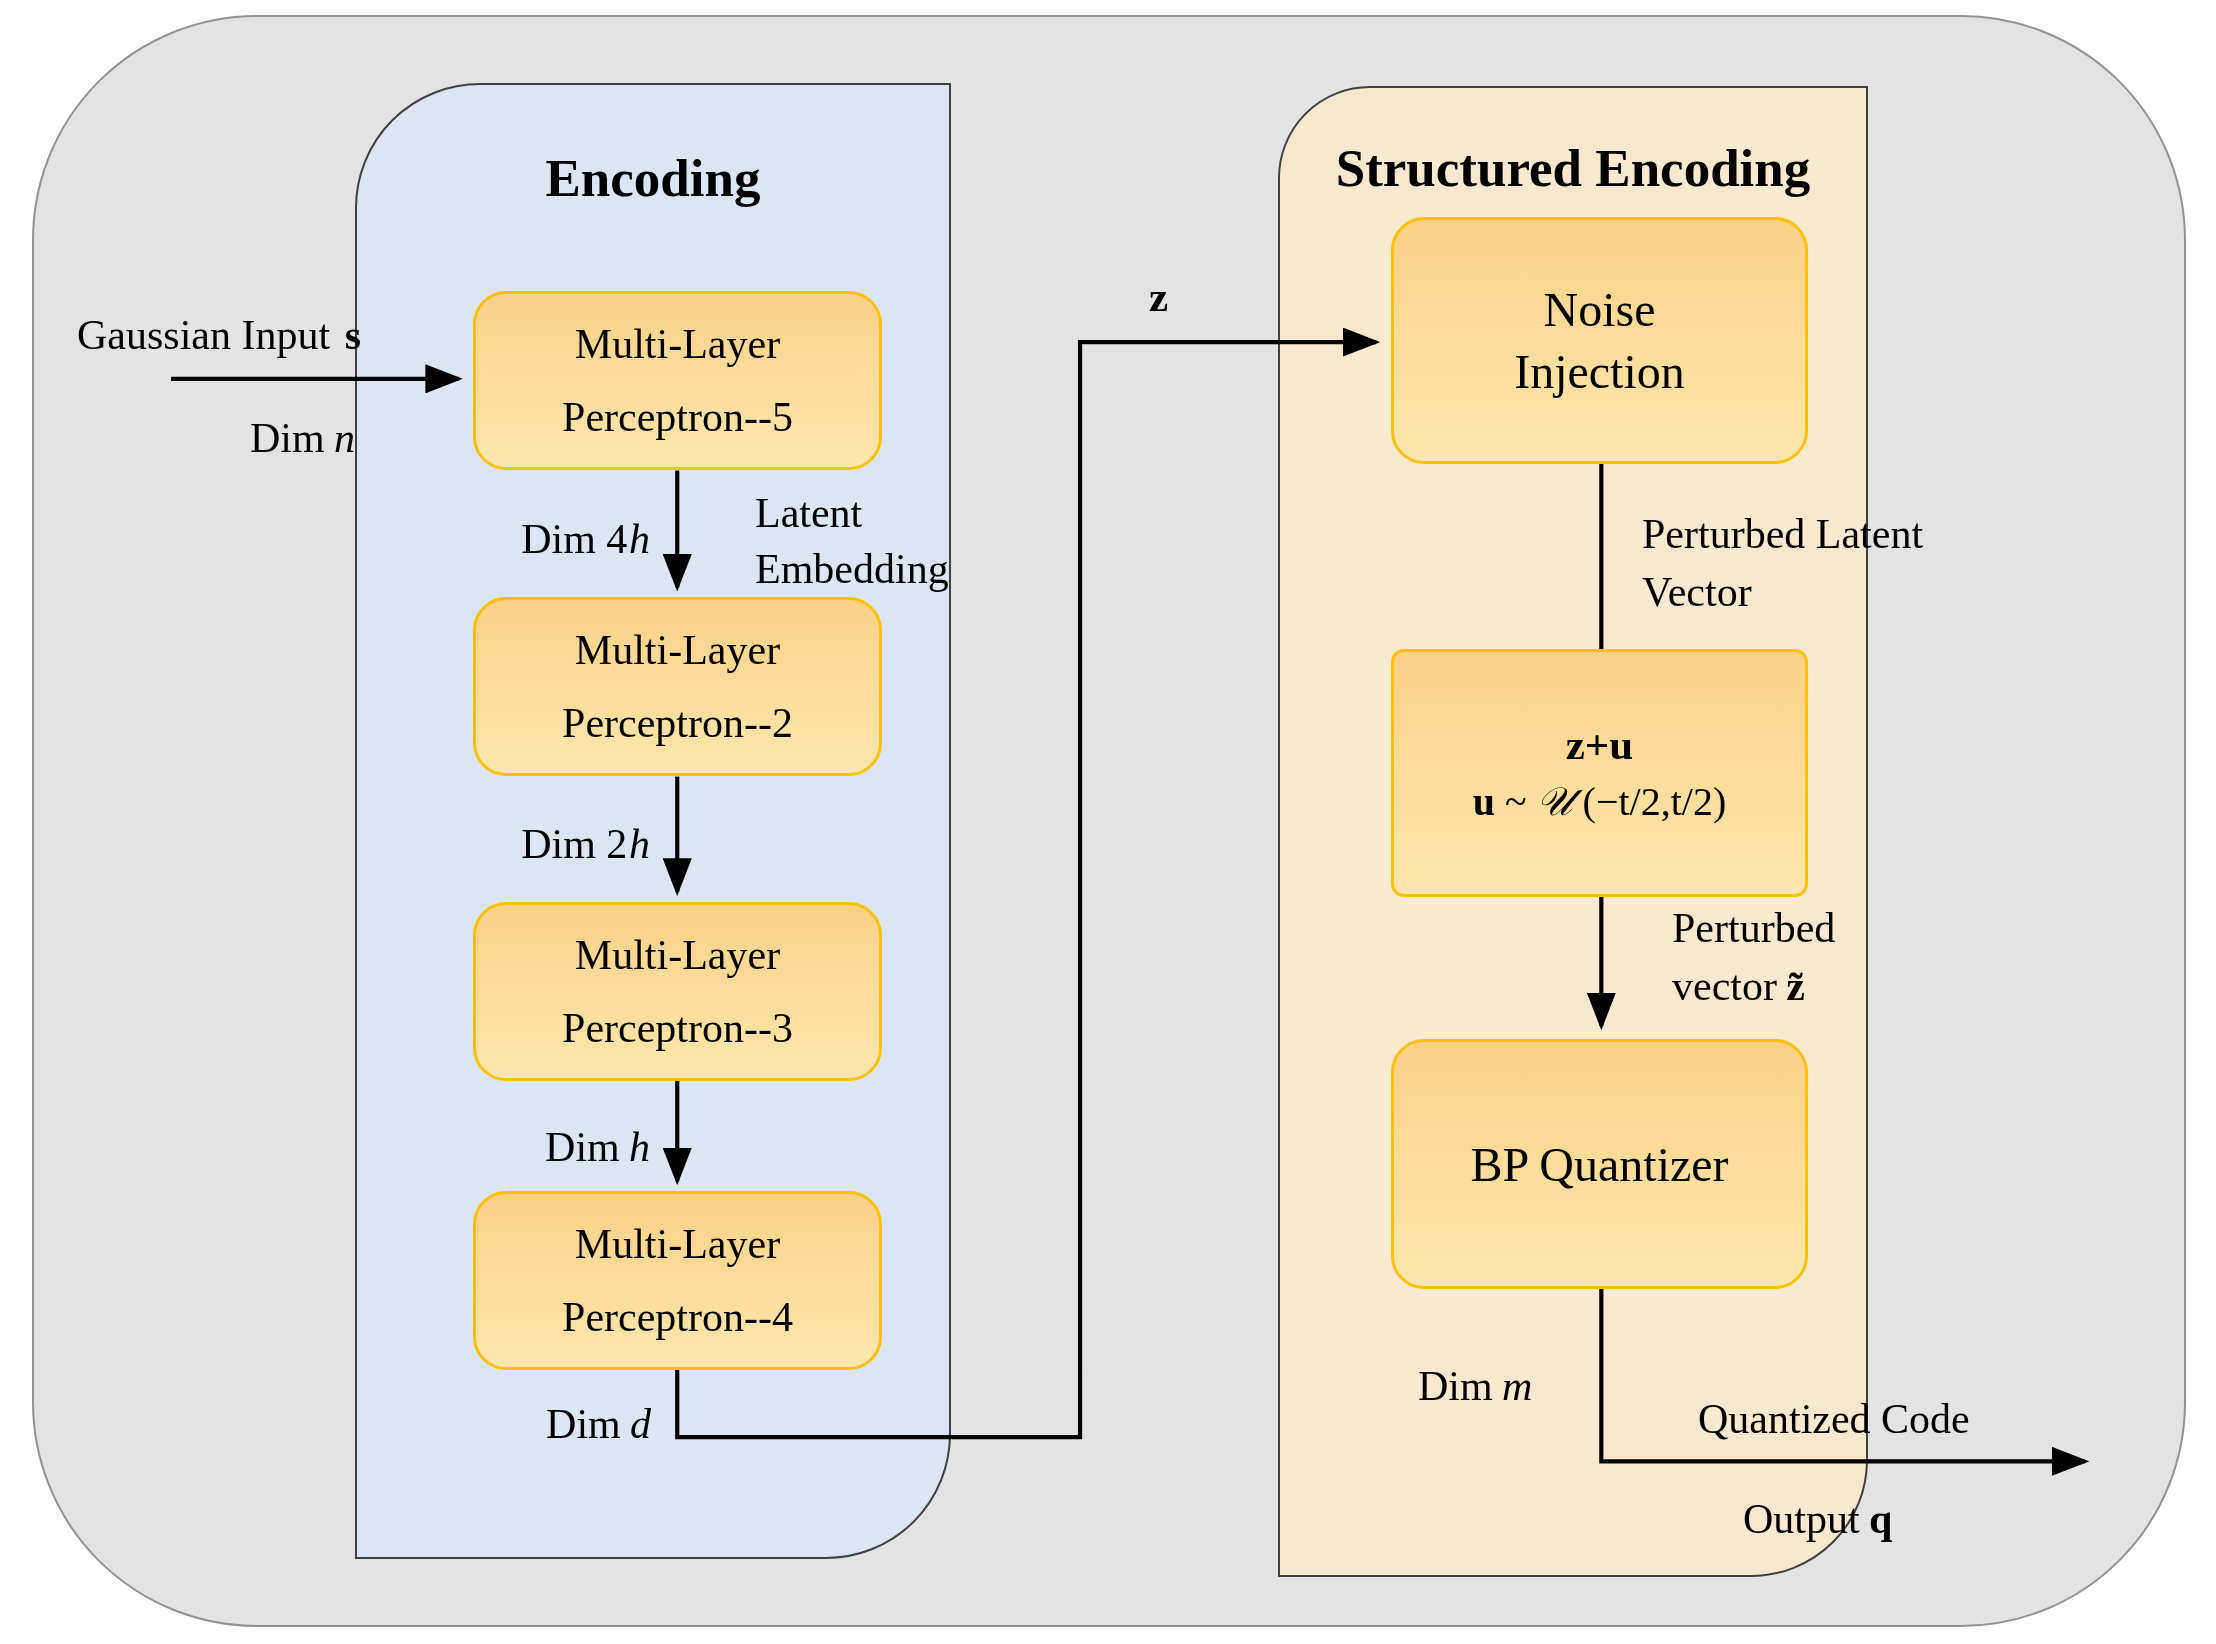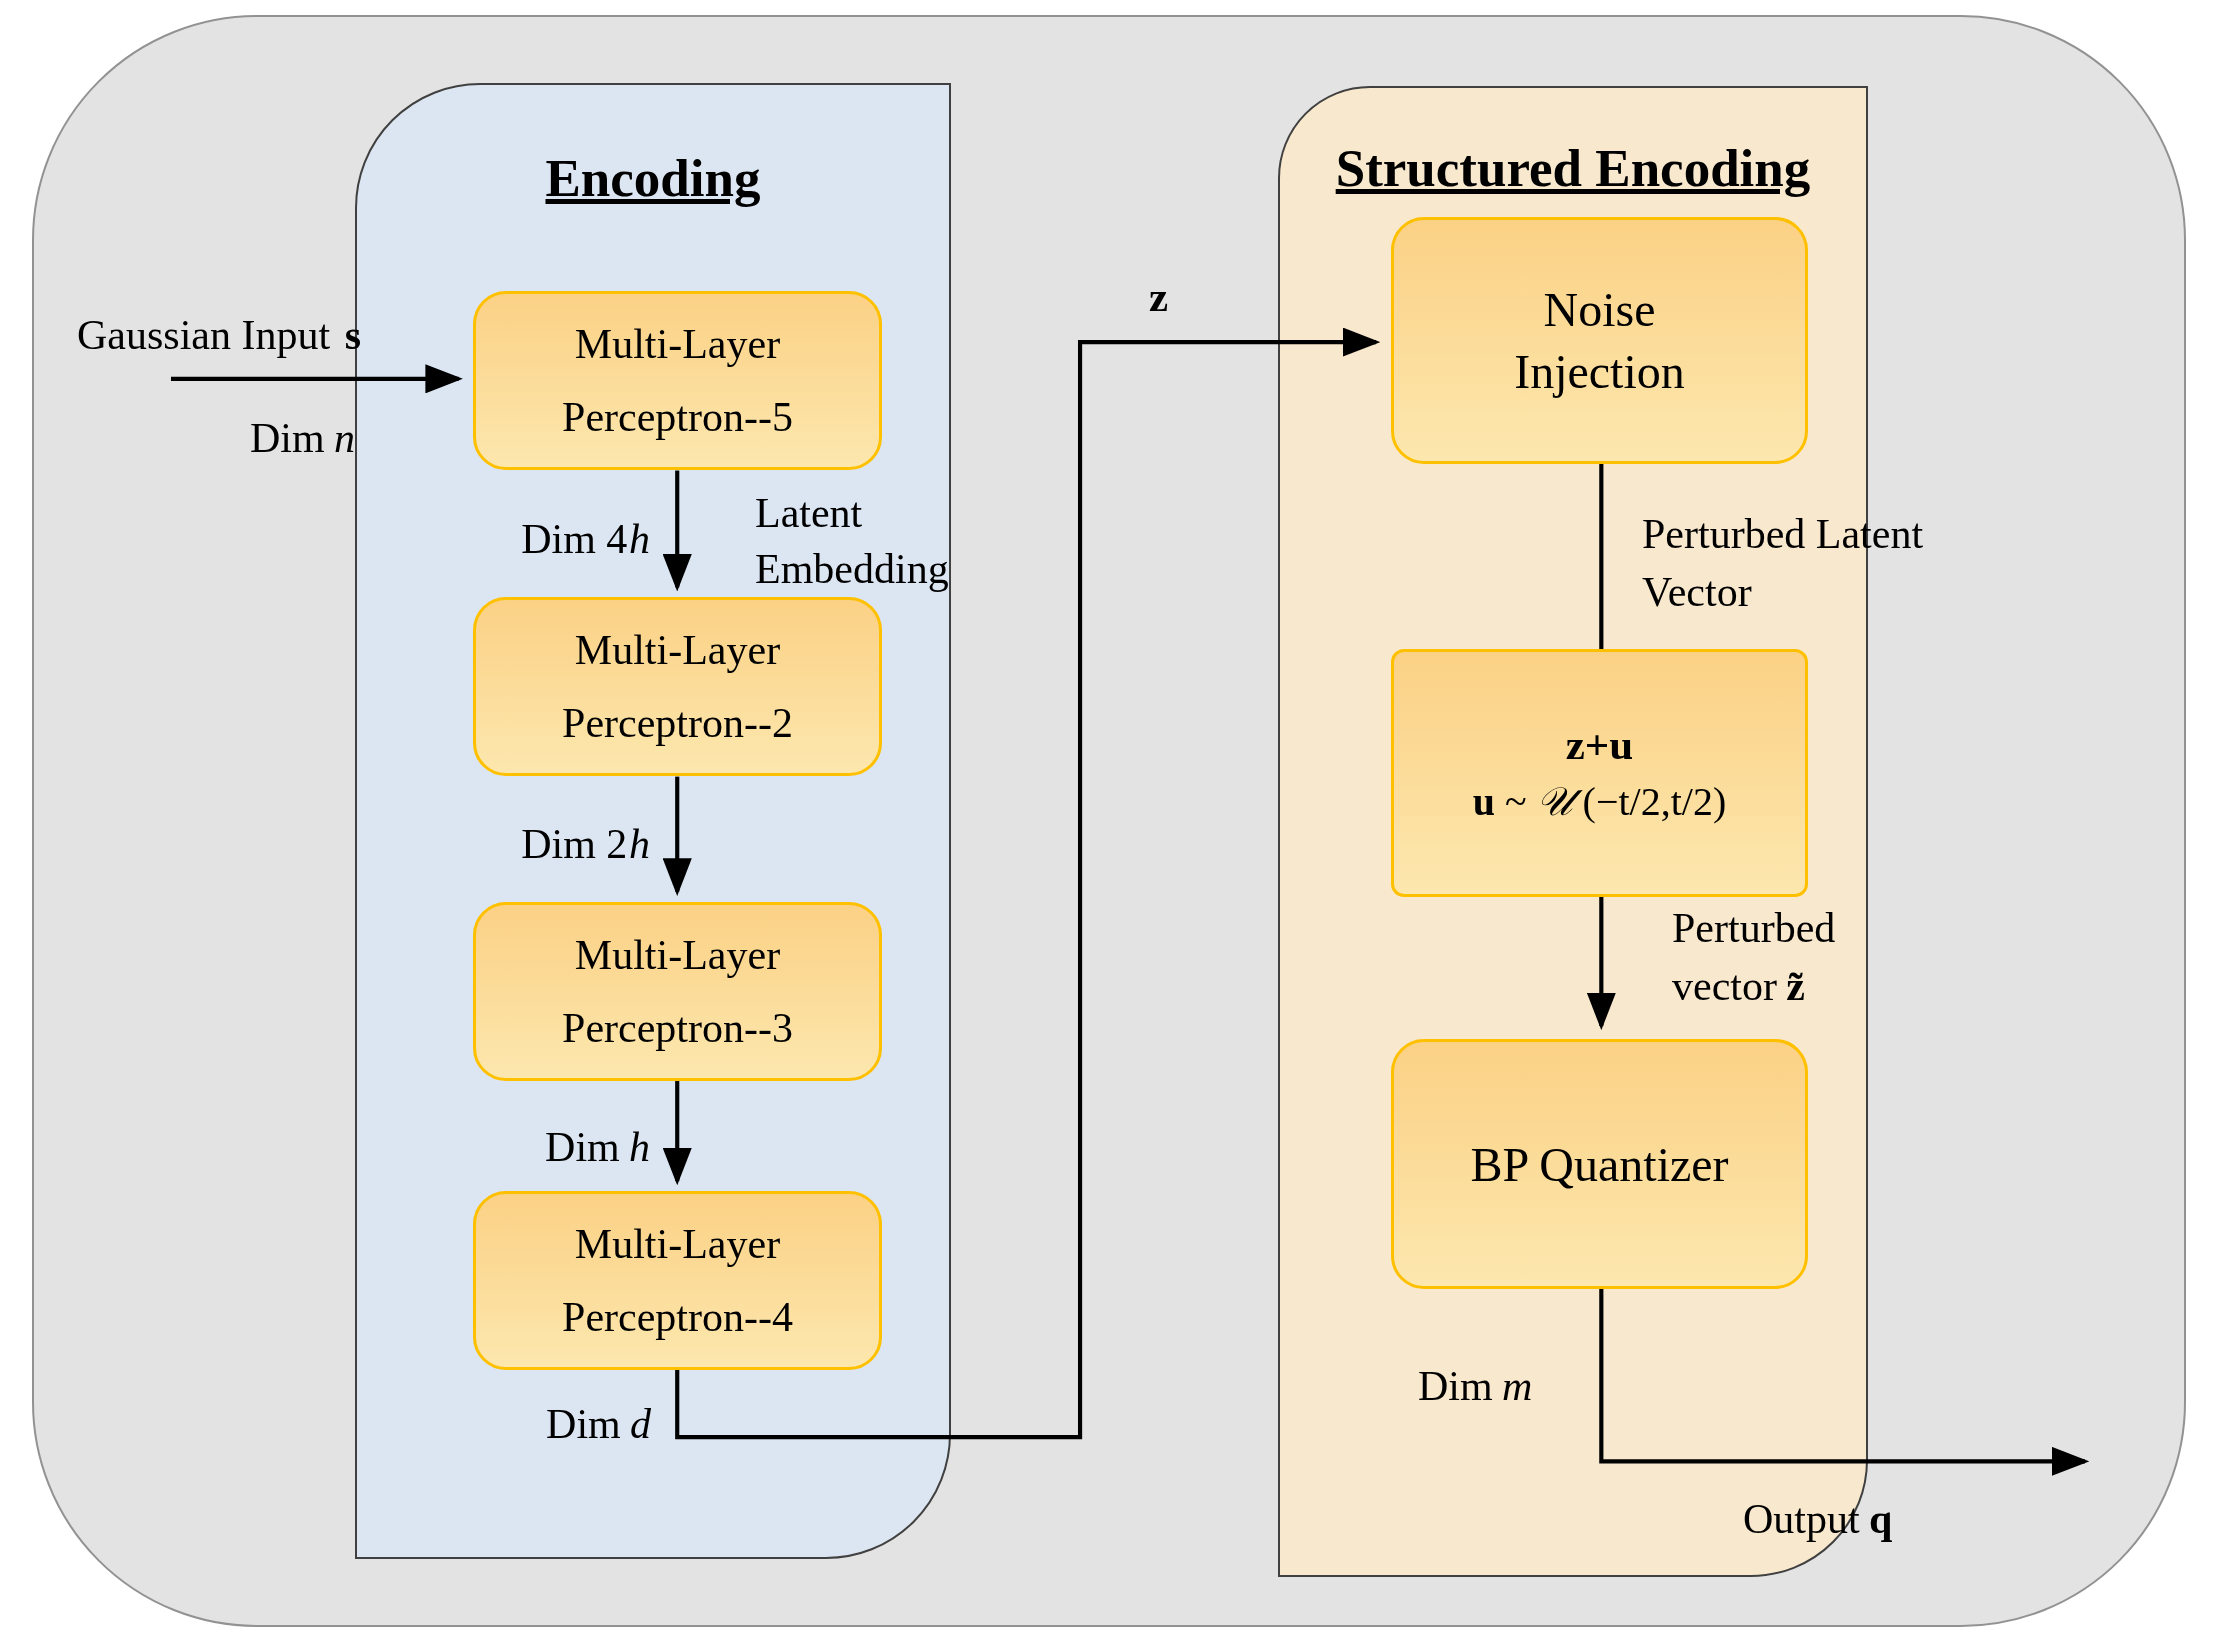--- a/index.html
+++ b/index.html
@@ -6,21 +6,21 @@
   #canvas{position:relative;width:2216px;height:1645px;background:#ffffff;overflow:hidden;
           font-family:"Liberation Serif","DejaVu Serif",serif;color:#000;}
   .abs{position:absolute;}
   .outer-frame{left:32px;top:15px;width:2154px;height:1612px;background:#e3e3e3;
                border:2.5px solid #929292;border-radius:225px;box-sizing:border-box;}
   .panel{box-sizing:border-box;border:2.5px solid #404040;}
   .panel-encoding{left:355px;top:83px;width:596px;height:1476px;background:#dce6f3;
                   border-radius:125px 0 125px 0;}
   .panel-structured{left:1278px;top:86px;width:590px;height:1491px;background:#f8e8cd;
                     border-radius:92px 0 117px 0;}
-  .panel-title{font-weight:bold;font-size:53px;text-align:center;white-space:nowrap;text-decoration:underline;}
+  .panel-title{font-weight:bold;font-size:53px;text-align:center;white-space:nowrap;}
   #svg-connectors{left:0;top:0;width:2216px;height:1645px;}
   .node{box-sizing:border-box;border:3.3px solid #ffc000;border-radius:33px;
         background:linear-gradient(180deg,#fbd185 0%,#fce7ae 100%);
         display:flex;flex-direction:column;align-items:center;justify-content:center;
         text-align:center;}
   .node-mlp{left:473px;width:409px;height:179px;font-size:42px;line-height:53px;gap:20px;}
   .node-right{left:1391px;width:417px;}
   .node-noise{top:217px;height:247px;font-size:48px;line-height:62px;}
   .node-zu{top:649px;height:248px;font-size:40px;line-height:57px;border-radius:13px;}
   .node-bp{top:1039px;height:250px;font-size:48px;}
@@ -135,19 +135,20 @@
 
   <div class="abs lbl" style="left:1642px;top:505px;line-height:58px;">
     <div>Perturbed Latent</div>
     <div>Vector</div>
   </div>
 
   <div class="abs lbl" style="left:1418px;top:1358px;">
     <span>Dim</span><span class="i sym">m</span>
   </div>
 
+  <div class="abs lbl" style="left:1698px;top:1391px;">Quantized Code</div>
 
   <div class="abs lbl" style="left:1743px;top:1491px;">
     <span>Output</span><span class="b sym">q</span>
   </div>
 
 </div>
 
 
 </body></html>

